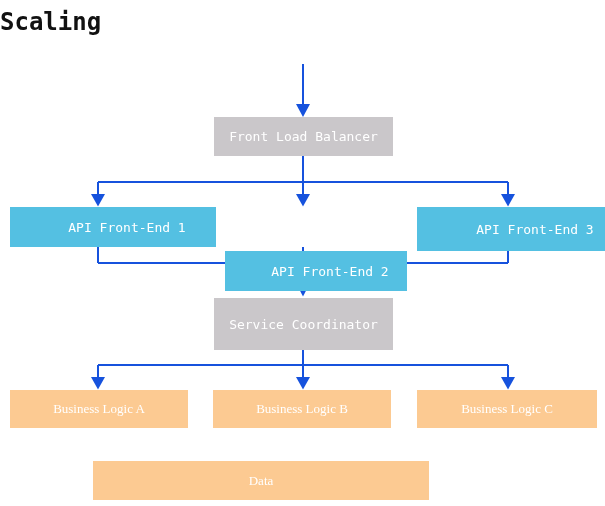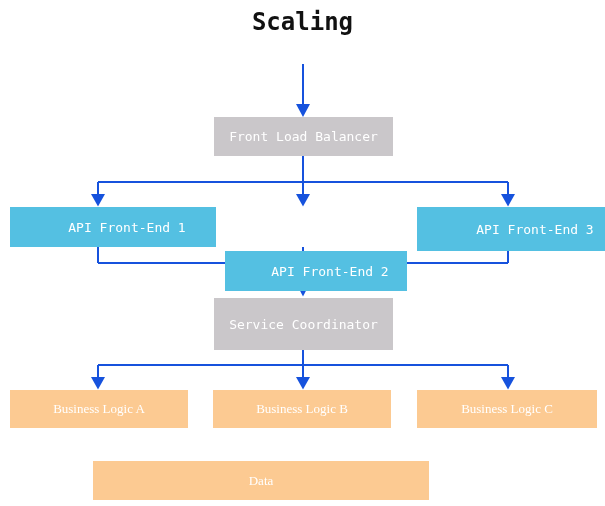--- a/index.html
+++ b/index.html
@@ -16,21 +16,21 @@
     position: relative;
     width: 605px;
     height: 506px;
     background: var(--canvas-bg);
     font-family: "DejaVu Sans Mono", "Liberation Mono", monospace;
     overflow: hidden;
   }
   .diagram-title {
     position: absolute;
     left: 0; right: 0; top: 8px;
-    text-align: center;
+    text-align: left;
     font-size: 24px;
     font-weight: bold;
     color: var(--title-text);
     letter-spacing: 0px;
   }
   .edges {
     position: absolute;
     left: 0; top: 0;
   }
   .edges path {

